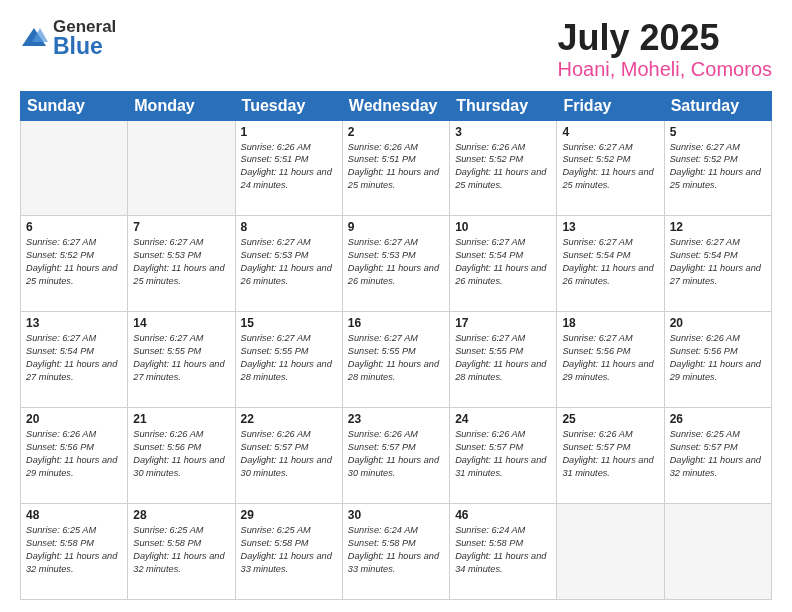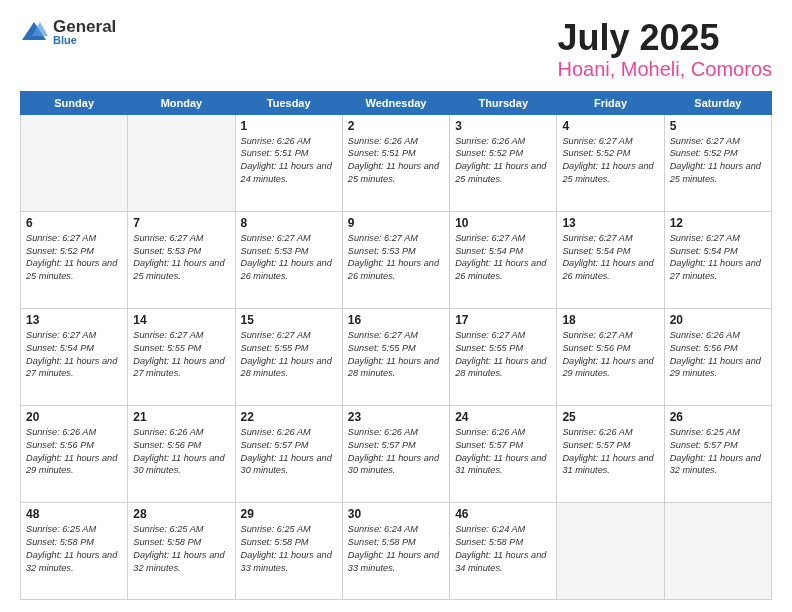--- a/index.html
+++ b/index.html
@@ -32,21 +32,21 @@
       display: flex;
       flex-direction: column;
       line-height: 1;
     }
     .logo-general {
       font-size: 17px;
       font-weight: bold;
       color: #333;
     }
     .logo-blue {
-      font-size: 11px;
+      font-size: 23px;
       font-weight: bold;
       color: #2a6fba;
     }
     .logo-icon {
       width: 28px;
       height: 28px;
       margin-right: 4px;
     }
     .title-block {
     }
@@ -63,23 +63,23 @@
     .calendar {
       flex: 1;
       border: 1px solid #ccc;
       border-collapse: collapse;
       width: 100%;
       table-layout: fixed;
     }
     .calendar th {
       background: #2a6fba;
       color: #fff;
-      font-size: 11px;
-      font-weight: bold;
-      text-align: center;
+      font-size: 16px;
+      font-weight: bold;
+      text-align: left;
       padding: 5px 6px;
       border: 1px solid #2a6fba;
     }
     .calendar td {
       vertical-align: top;
       border: 1px solid #d0d0d0;
       padding: 4px 5px;
       font-size: 9.5px;
       color: #222;
       background: #fff;

